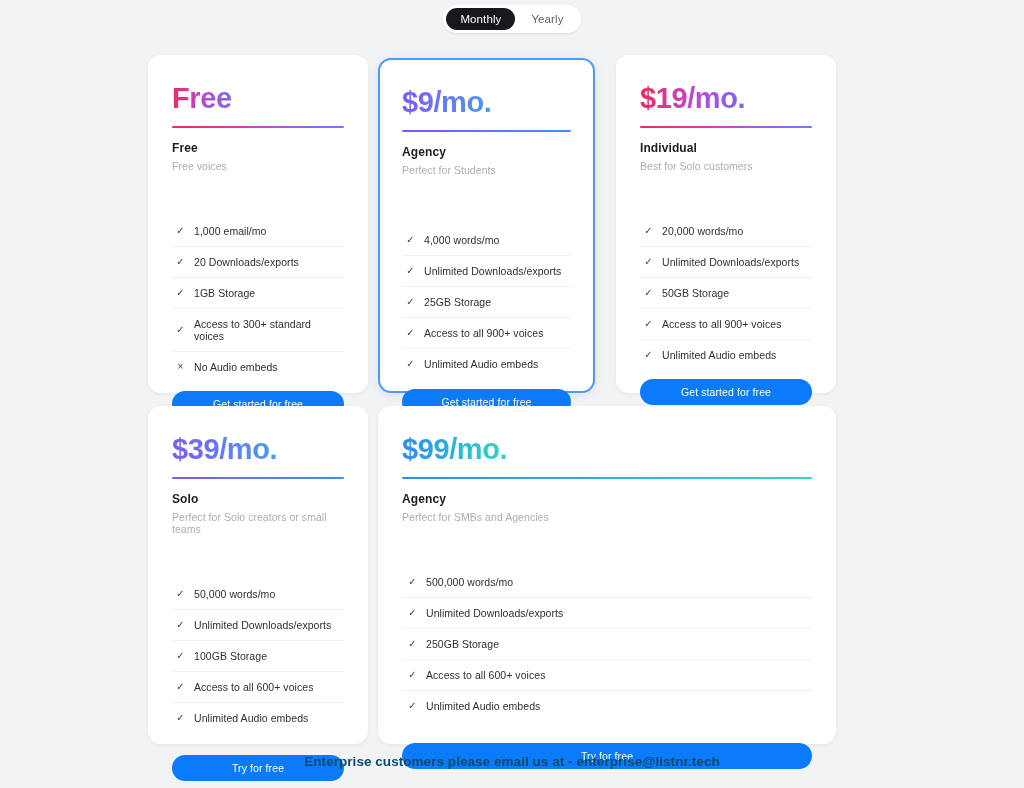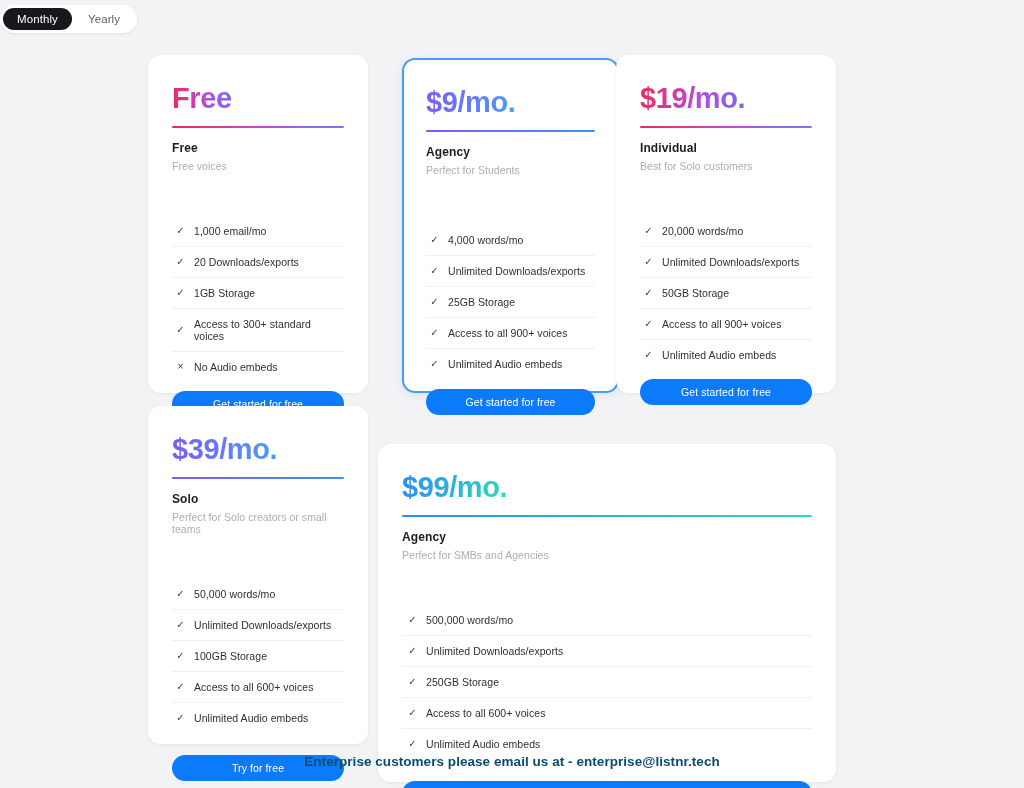--- a/index.html
+++ b/index.html
@@ -7,21 +7,21 @@
     width: 1024px; height: 788px;
     background: #f2f3f5;
     font-family: "Liberation Sans", sans-serif;
     overflow: hidden;
   }
   .page { position: relative; width: 1024px; height: 788px; }
 
   
   .toggle-wrap {
     position: absolute; left: 0; right: 0; top: 5px;
-    display: flex; 
+    display: flex; justify-content: center;
   }
   .toggle {
     display: flex; align-items: center;
     background: #ffffff; border-radius: 999px;
     padding: 3px; gap: 2px;
     box-shadow: 0 1px 3px rgba(0,0,0,.08);
   }
   .toggle-opt {
     font-size: 11.5px; letter-spacing: .1px;
     padding: 5px 14px; border-radius: 999px;
@@ -33,21 +33,20 @@
   
   .card {
     position: absolute;
     background: #ffffff;
     border-radius: 13px;
     box-shadow: 0 1px 4px rgba(16,24,40,.06);
   }
   .card.featured {
     border: 2px solid #4a9bf5;
     box-shadow: 0 2px 10px rgba(40,110,220,.12);
-    margin-left: 24px;
   }
 
   .card-inner { position: absolute; left: 24px; right: 24px; top: 28px; bottom: 0; }
   .card.featured .card-inner { left: 22px; right: 22px; top: 27px; }
 
   .price {
     font-size: 29px; font-weight: 700; letter-spacing: -.4px;
     line-height: 1.05;
     -webkit-background-clip: text; background-clip: text;
     -webkit-text-fill-color: transparent; color: transparent;
@@ -88,21 +87,21 @@
     font-family: "Liberation Sans", sans-serif;
     font-size: 10.5px; letter-spacing: .1px;
     padding: 7px 0; cursor: pointer;
   }
 
   
   #card-free       { left:148px; top:55px;  width:220px; height:338px;padding-left:16px; }
   #card-student    { left:378px; top:58px;  width:217px; height:335px; }
   #card-individual { left:616px; top:55px;  width:220px; height:338px; }
   #card-solo       { left:148px; top:406px; width:220px; height:338px; }
-  #card-agency     { left:378px; top:406px; width:458px; height:338px;margin-top:38px; }
+  #card-agency     { left:378px; top:406px; width:458px; height:338px; }
 
   #card-free .features, #card-individual .features { margin-top: 44px; }
   #card-student .features { margin-top: 49px; }
   #card-solo .features { margin-top: 44px; }
   #card-agency .features { margin-top: 44px; }
 
   #card-agency .feature { padding-left: 6px; }
 
   .cta-wrap-free { margin-top: 9px; }
   .cta-wrap-solo { margin-top: 22px; }

